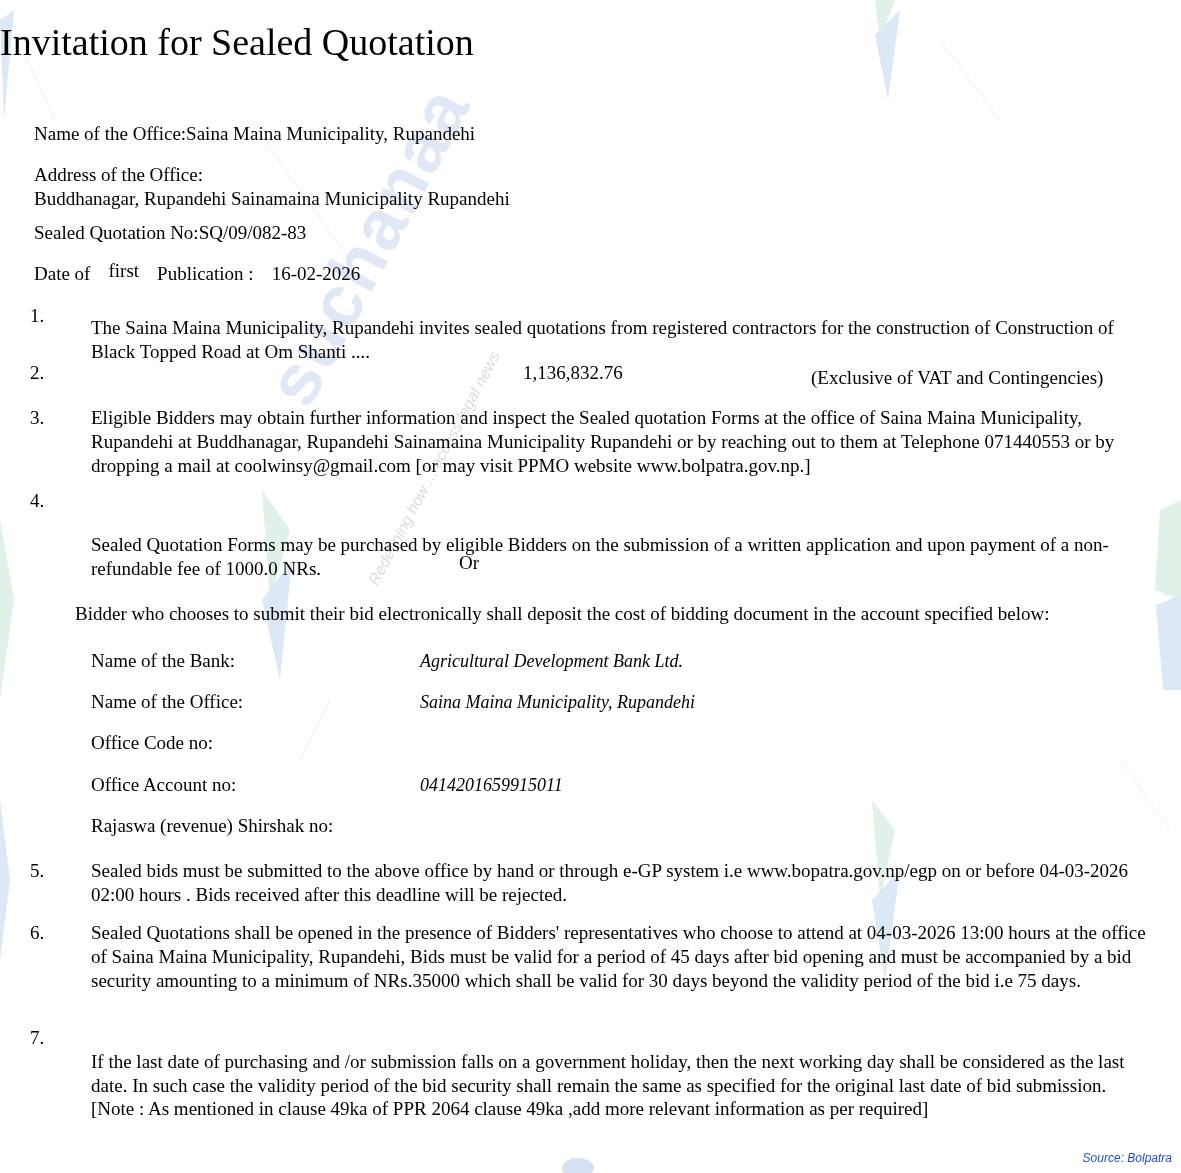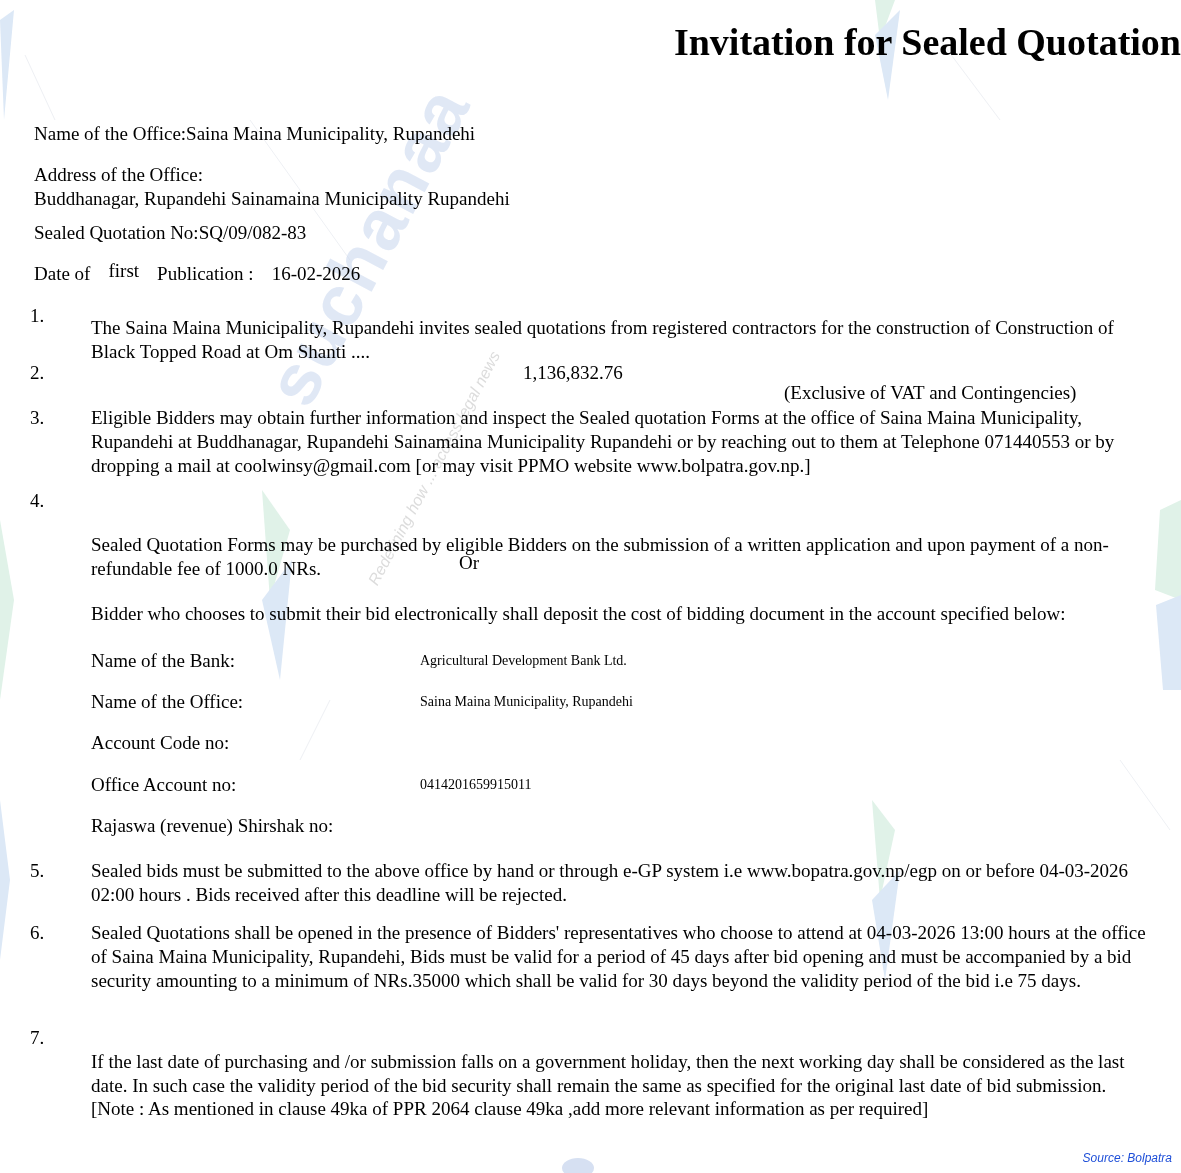--- a/index.html
+++ b/index.html
@@ -4,28 +4,28 @@
 <style>
   html, body { margin: 0; padding: 0; }
   body {
     width: 1181px; height: 1173px; position: relative; overflow: hidden;
     background: #ffffff; color: #000000;
     font-family: "Liberation Serif", "DejaVu Serif", serif;
   }
   .wm { position: absolute; pointer-events: none; z-index: 0; }
   .content { position: absolute; left: 0; top: 0; width: 1181px; height: 1173px; z-index: 1; }
   .title {
-    position: absolute; top: 20px; left: 0; width: 1181px; text-align: right;
-    font-size: 38px; font-weight: bold; letter-spacing: 0px;
+    position: absolute; top: 20px; left: 0; width: 1181px; text-align: left;
+    font-size: 38px; font-weight: normal; letter-spacing: 0px;
   }
   .line { position: absolute; left: 34px; font-size: 19px; line-height: 24px; white-space: nowrap; }
   .num { position: absolute; left: 30px; font-size: 19px; line-height: 24px; }
   .para { position: absolute; left: 91px; width: 1065px; font-size: 19px; line-height: 24px; }
   .bank-label { position: absolute; left: 91px; font-size: 19px; line-height: 24px; }
-  .bank-value { position: absolute; left: 420px; font-size: 14px; line-height: 24px; }
+  .bank-value { position: absolute; left: 420px; font-size: 18px; line-height: 24px; font-style: italic; }
   .source {
     position: absolute; right: 9px; top: 1151px; font-size: 12px; font-style: italic;
     font-family: "Liberation Sans", "DejaVu Sans", sans-serif; color: #1d4ed8;
   }
   .gap { display: inline-block; width: 18px; }
 </style>
 </head>
 <body>
 
 <svg class="wm" width="1181" height="1173" style="left:0;top:0;">
@@ -70,37 +70,37 @@
 
   <div class="line" style="top:262px;">
     <span>Date of</span><span class="gap"></span><span style="position:relative;top:-3px;">first</span><span class="gap"></span><span>Publication :</span><span class="gap"></span><span>16-02-2026</span>
   </div>
 
   <div class="num" style="top:304px;">1.</div>
   <div class="para" style="top:316px;">The Saina Maina Municipality, Rupandehi invites sealed quotations from registered contractors for the construction of Construction of Black Topped Road at Om Shanti ....</div>
 
   <div class="num" style="top:361px;">2.</div>
   <div class="line" style="top:361px;left:523px;">1,136,832.76</div>
-  <div class="line" style="top:366px;left:784px;margin-top:15px;">(Exclusive of VAT and Contingencies)</div>
+  <div class="line" style="top:366px;left:811px;">(Exclusive of VAT and Contingencies)</div>
 
   <div class="num" style="top:406px;">3.</div>
   <div class="para" style="top:406px;width:1060px;">Eligible Bidders may obtain further information and inspect the Sealed quotation Forms at the office of Saina Maina Municipality, Rupandehi at Buddhanagar, Rupandehi  Sainamaina Municipality Rupandehi  or by reaching out to them at Telephone 071440553 or by dropping a mail at coolwinsy@gmail.com [or may visit PPMO website www.bolpatra.gov.np.]</div>
 
   <div class="num" style="top:489px;">4.</div>
   <div class="para" style="top:489px;width:1068px;margin-top:44px;">Sealed Quotation Forms may be purchased by eligible Bidders on the submission of a written application and upon payment of a non-refundable fee of 1000.0 NRs.</div>
   <div class="line" style="top:551px;left:459px;">Or</div>
-  <div class="line" style="top:602px;left:91px;">Bidder who chooses to submit their bid electronically shall deposit the cost of bidding document in the account specified below:</div>
+  <div class="line" style="top:602px;left:75px;">Bidder who chooses to submit their bid electronically shall deposit the cost of bidding document in the account specified below:</div>
 
   <div class="bank-label" style="top:649px;">Name of the Bank:</div>
   <div class="bank-value" style="top:649px;">Agricultural Development Bank Ltd.</div>
 
   <div class="bank-label" style="top:690px;">Name of the Office:</div>
   <div class="bank-value" style="top:690px;">Saina Maina Municipality, Rupandehi</div>
 
-  <div class="bank-label" style="top:731px;">Account Code no:</div>
+  <div class="bank-label" style="top:731px;">Office Code no:</div>
   <div class="bank-value" style="top:731px;"></div>
 
   <div class="bank-label" style="top:773px;">Office Account no:</div>
   <div class="bank-value" style="top:773px;">0414201659915011</div>
 
   <div class="bank-label" style="top:814px;">Rajaswa (revenue) Shirshak no:</div>
   <div class="bank-value" style="top:814px;"></div>
 
   <div class="num" style="top:859px;">5.</div>
   <div class="para" style="top:859px;width:1062px;">Sealed bids must be submitted to the above office by hand or through e-GP system i.e www.bopatra.gov.np/egp on or before 04-03-2026 02:00 hours . Bids received after this deadline will be rejected.</div>

